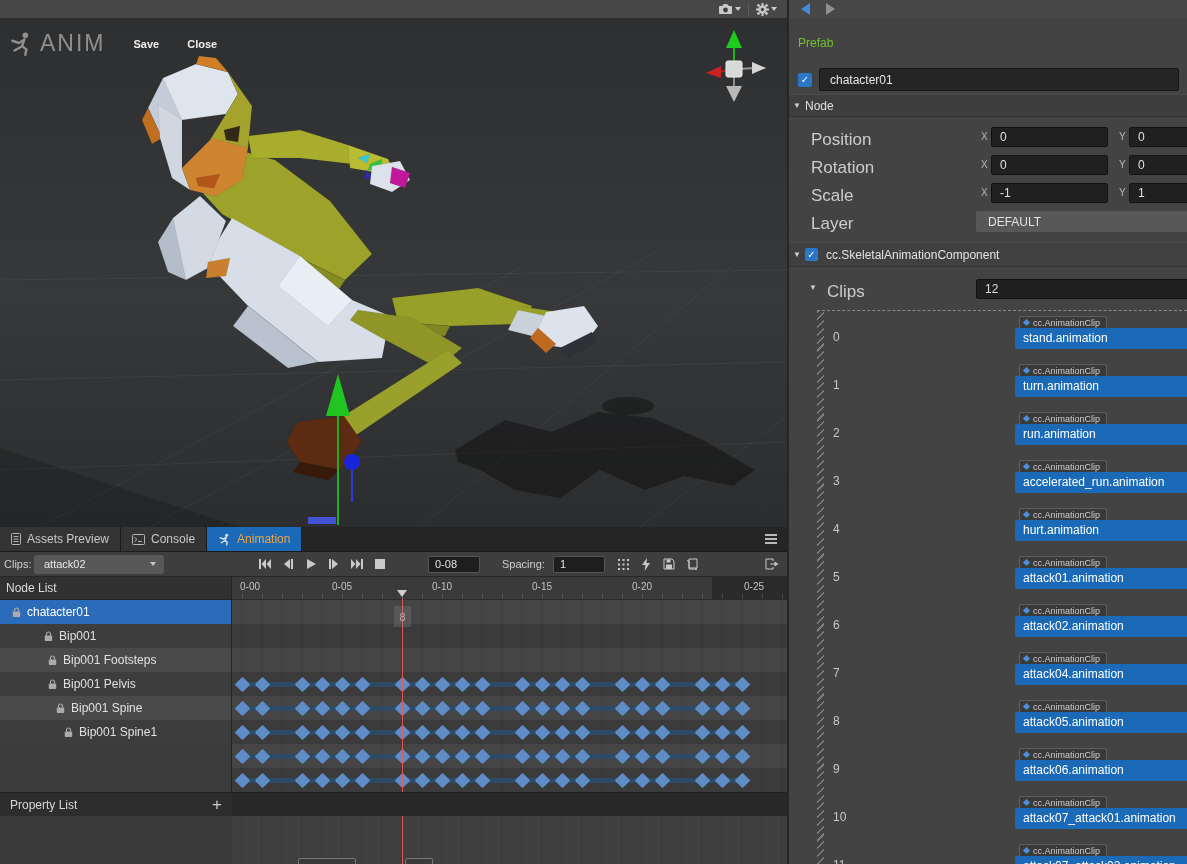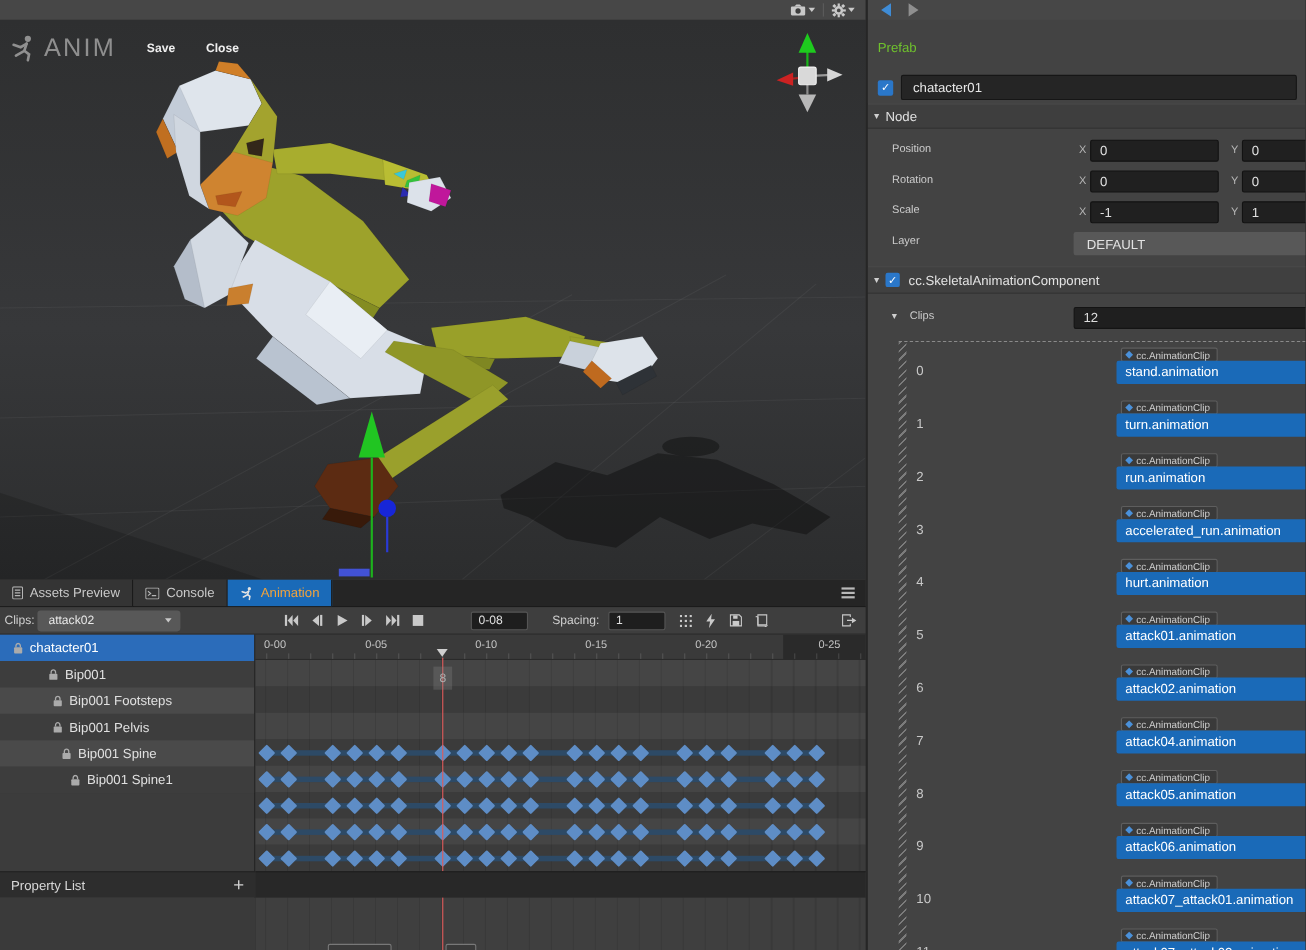--- a/index.html
+++ b/index.html
@@ -88,21 +88,21 @@
   #inspector-topbar { position:absolute; left:0; top:0; width:100%; height:18px; background:#474747; display:flex; align-items:center; gap:16px; padding-left:12px; }
   .nav-arrow-left { width:0; height:0; border-top:6px solid transparent; border-bottom:6px solid transparent; border-right:9px solid #3f8cd6; cursor:default; }
   .nav-arrow-right { width:0; height:0; border-top:6px solid transparent; border-bottom:6px solid transparent; border-left:9px solid #8f8f8f; cursor:default; }
   #prefab-label { position:absolute; left:9px; top:36px; font-size:12px; color:var(--prefab-green); }
   .checkbox { width:14px; height:14px; background:#2a77c9; border-radius:2px; color:#fff; font-size:10px; display:flex; align-items:center; justify-content:center; cursor:default; }
   #node-name-row { position:absolute; left:9px; top:68px; width:389px; display:flex; align-items:center; gap:7px; }
   #node-name-input { width:360px; height:23px; background:#252525; border:1px solid #161616; border-radius:2px; color:#e8e8e8; font-size:12px; padding:0 10px; font-family:"Liberation Sans",sans-serif; }
   .section-header { position:absolute; left:0; width:100%; height:23px; background:#3e3e3e; border-top:1px solid #4a4a4a; border-bottom:1px solid #333; display:flex; align-items:center; }
   .caret-glyph { font-size:8px; color:#cfcfcf; width:16px; text-align:center; cursor:default; }
   .prop-row { position:absolute; left:0; width:100%; height:24px; }
-  .prop-label { position:absolute; left:22px; top:5px; font-size:10px; color:#cccccc; }
+  .prop-label { position:absolute; left:22px; top:5px; font-size:17px; color:#cccccc; }
   .axis-label { position:absolute; top:6px; font-size:10px; color:#b5b5b5; }
   .axis-field { position:absolute; top:2px; width:117px; height:20px; background:#202020; border:1px solid #121212; border-radius:2px; color:#e0e0e0; font-size:12px; padding:0 8px; font-family:"Liberation Sans",sans-serif; }
   #layer-select { position:absolute; left:187px; top:2px; right:-6px; height:21px; background:#585858; border-radius:2px; display:flex; align-items:center; padding-left:12px; font-size:12px; color:#e2e2e2; cursor:default; }
   #component-header { top:242px; height:25px; background:#404040; }
   #clips-row { position:absolute; left:0; top:277px; width:100%; height:24px; }
   #clips-count-field { position:absolute; left:187px; top:2px; right:-6px; height:20px; background:#1f1f1f; border:1px solid #141414; border-radius:2px; color:#dddddd; font-size:12px; display:flex; align-items:center; padding-left:8px; }
   #clips-list { position:absolute; left:28px; top:310px; right:0; bottom:0; border-top:1px dashed #8a8a8a; padding-top:3px; }
   #clips-hatch { position:absolute; left:0; top:0; bottom:0; width:7px;
      background:repeating-linear-gradient(135deg, rgba(170,170,170,0.55) 0 1.5px, transparent 1.5px 5.5px); }
   .clip-item { position:relative; height:48px; }
@@ -392,20 +392,21 @@
               <path d="M8 3 V1 H1 v10 h7 V9" fill="none" stroke="#c9c9c9"></path>
               <line x1="5" y1="6" x2="12" y2="6" stroke="#c9c9c9"></line>
               <polygon points="13.5,6 9.5,3.5 9.5,8.5" fill="#c9c9c9"></polygon>
             </svg>
           </div>
         </div>
       </div>
 
       <div id="anim-content">
         <div id="node-list-col">
+          <div id="node-list-header">Node List</div>
           <div>
               <div class="node-row even selected" style="padding-left: 12px;">
     <svg width="9" height="11" viewBox="0 0 9 11">
       <path d="M2.5 4.5 V3 a2 2 0 0 1 4 0 V4.5" fill="none" stroke="#ababab" stroke-width="1.2"></path>
       <rect x="0.8" y="4.5" width="7.4" height="5.5" rx="0.8" fill="#ababab"></rect>
     </svg>
     <span>chatacter01</span>
   </div>
               <div class="node-row odd" style="padding-left: 44px;">
     <svg width="9" height="11" viewBox="0 0 9 11">

